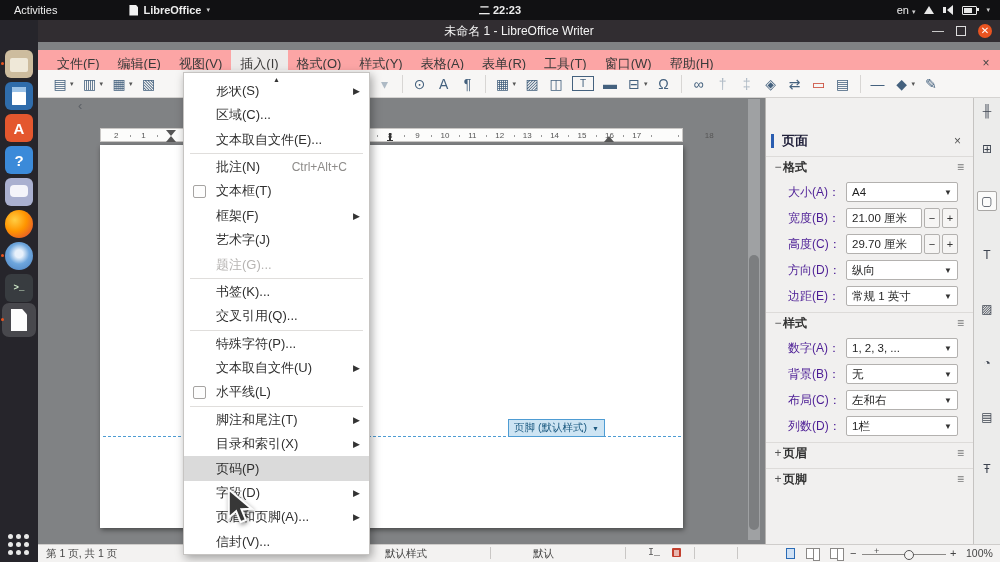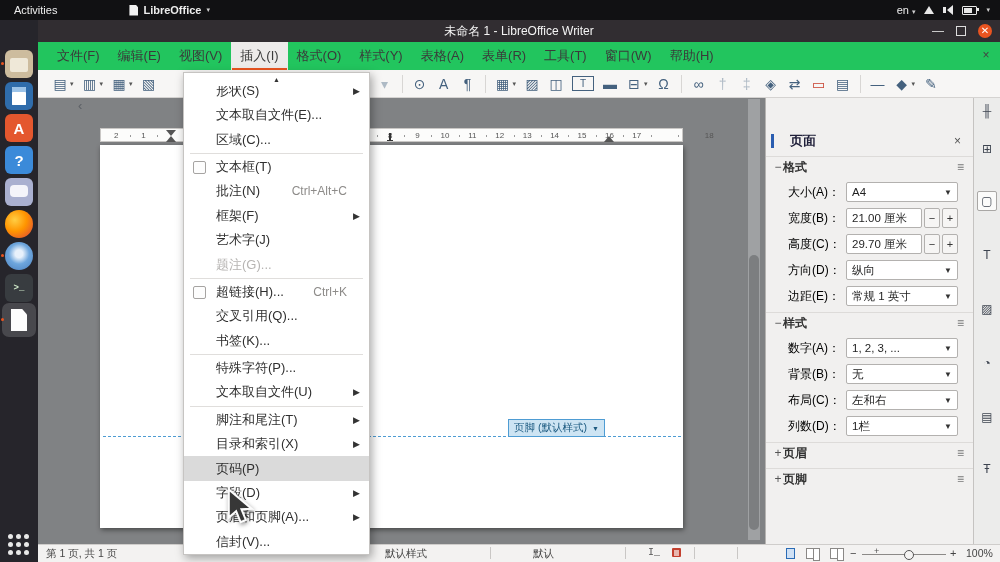--- a/index.html
+++ b/index.html
@@ -40,21 +40,21 @@
   .apps-grid{position:absolute;left:8px;bottom:7px;width:21px;height:21px;display:grid;
       grid-template-columns:repeat(3,1fr);grid-template-rows:repeat(3,1fr);gap:3px}
   .apps-grid i{background:#e8e8e8;border-radius:50%}
   
   .titlebar{position:absolute;left:38px;top:20px;right:0;height:22px;background:#312d31;color:#f4f4f4;
       display:flex;align-items:center;justify-content:center;font-size:12px;z-index:5}
   .winbtns{position:absolute;right:8px;top:0;height:22px;display:flex;align-items:center;gap:12px}
   .wb-min{color:#dcdcdc;font-size:12px;line-height:10px}
   .wb-max{width:8px;height:8px;border:1px solid #dcdcdc}
   .wb-close{width:14px;height:14px;border-radius:50%;background:#e95420;color:#fff;font-size:10px;line-height:14px;text-align:center;font-weight:bold}
-  .menubar{position:absolute;left:38px;top:42px;right:0;height:28px;background:#22c55e;display:flex;align-items:flex-start;
+  .menubar{position:absolute;left:38px;top:50px;right:0;height:28px;background:#fca5a5;display:flex;align-items:flex-start;
       padding-left:10px;font-size:13px;color:#3a3a3a;z-index:5}
   .menubar .it{padding:5px 9px;position:relative}
   .menubar .it.active{background:#edebea}
   .menubar .it.active::after{content:"";position:absolute;left:1px;right:1px;bottom:-1px;height:3px;background:#e95420}
   .mb-close{position:absolute;right:6px;top:5px;width:16px;height:16px;text-align:center;line-height:16px;color:#444;font-size:12px}
   
   .toolbar{position:absolute;left:38px;top:70px;right:0;height:27px;background:#f7f6f5;border-bottom:1px solid #d5d3d1;
       display:flex;align-items:center;padding-left:10px;z-index:5}
   .tbtn{height:22px;display:flex;align-items:center;justify-content:center;margin:0 1px;padding:0 3px;
       font-size:14px;color:#44617e}
@@ -84,28 +84,28 @@
   .cmark{position:absolute;width:13px;height:13px}
   .cmark.l{border-right:1px solid #b0b0b0;border-bottom:1px solid #b0b0b0}
   .cmark.r{border-left:1px solid #b0b0b0;border-bottom:1px solid #b0b0b0}
   .vscroll{position:absolute;left:748px;top:99px;width:12px;height:441px;background:#9fa1a3;z-index:2}
   .vscroll .thumb{position:absolute;left:1px;right:1px;top:156px;height:275px;background:#7c7e80;border-radius:5px}
   
   .sidebar{position:absolute;left:765px;top:97px;width:208px;height:448px;background:#f1f0ef;
       border-left:1px solid #b5b3b1;box-sizing:border-box;z-index:3;font-size:12px;color:#333}
   .sb-header{position:absolute;left:0;right:0;top:33px;height:22px;display:flex;align-items:center}
   .sb-accent{width:3px;height:14px;background:#2a5db0;margin-left:5px}
-  .sb-title{margin-left:16px;font-weight:bold;font-size:13px;color:#20203a}
+  .sb-title{margin-left:8px;font-weight:bold;font-size:13px;color:#20203a}
   .sb-close{position:absolute;right:12px;color:#555;font-size:12px}
   .sb-sec{position:absolute;left:0;right:0;height:20px;display:flex;align-items:center;font-weight:bold;color:#333;
       border-top:1px solid #dddbd9}
   .sb-sec .pm{width:10px;text-align:center;color:#555;font-weight:normal;margin-left:7px}
   .sb-sec .hm{position:absolute;right:9px;color:#777;font-weight:normal}
   .srow{position:absolute;left:0;right:0;height:24px;display:flex;align-items:center;padding-left:22px;box-sizing:border-box}
-  .srow .lb{width:58px;font-size:12px;color:#000000}
+  .srow .lb{width:58px;font-size:12px;color:#4c1d95}
   .dd{width:112px;height:20px;background:#fff;border:1px solid #b3b1af;border-radius:2px;box-sizing:border-box;
       display:flex;align-items:center;padding:0 5px;font-size:11.5px;color:#1f1f1f}
   .dd .arr{margin-left:auto;font-size:8px;color:#333}
   .fld{width:76px;height:20px;background:#fff;border:1px solid #b3b1af;border-radius:2px;box-sizing:border-box;
       display:flex;align-items:center;padding:0 5px;font-size:11.5px;color:#1f1f1f}
   .sbtn{width:16px;height:20px;border:1px solid #b3b1af;border-radius:2px;background:#f6f5f4;box-sizing:border-box;
       display:flex;align-items:center;justify-content:center;font-size:11px;color:#333;margin-left:2px}
   .tabstrip{position:absolute;left:973px;top:97px;width:27px;height:448px;background:#ececeb;border-left:1px solid #c5c3c1;
       box-sizing:border-box;z-index:3}
   .stab{position:absolute;left:3px;width:20px;height:20px;display:flex;align-items:center;justify-content:center;
@@ -146,20 +146,21 @@
 </head>
 <body>
 
 <div class="topbar">
   <span class="tb-activities">Activities</span>
   <span class="tb-appmenu">
     <span class="mini-doc"></span>
     <span>LibreOffice</span>
     <span class="caret-s">▾</span>
   </span>
+  <span class="tb-clock">二 22:23</span>
   <span class="tb-right">
     <span><span>en</span> <span class="caret-s">▾</span></span>
     <span class="wifi"></span>
     <span class="spk">
         <span class="bx"></span>
         <span class="tr"></span>
       </span>
     <span class="batt"></span>
     <span class="caret-s">▾</span>
   </span>
@@ -495,63 +496,62 @@
 
 <div class="imenu" id="imenu">
   <div class="march">▲</div>
 <div class="clipwrap">
       <div class="mi">
         <span class="lbl">形状(S)</span>
         <span class="sub">▶</span>
       </div>
     </div>
     <div class="mi">
+      <span class="lbl">区域(C)...</span>
+    </div>
+    <div class="mi">
       <span class="lbl">文本取自文件(E)...</span>
     </div>
-    <div class="mi">
-      <span class="lbl">区域(C)...</span>
-    </div>
     <div class="msep"></div>
+    <div class="mi">
+      <span class="lbl">批注(N)</span>
+      <span class="sc">Ctrl+Alt+C</span>
+    </div>
     <div class="mi">
       <span class="cb"></span>
       <span class="lbl">文本框(T)</span>
     </div>
     <div class="mi">
-      <span class="lbl">批注(N)</span>
-      <span class="sc">Ctrl+Alt+C</span>
-    </div>
-    <div class="mi">
       <span class="lbl">框架(F)</span>
       <span class="sub">▶</span>
     </div>
     <div class="mi">
       <span class="lbl">艺术字(J)</span>
     </div>
     <div class="mi dis">
       <span class="lbl">题注(G)...</span>
     </div>
     <div class="msep"></div>
     <div class="mi">
-      <span class="cb"></span>
-      <span class="lbl">超链接(H)...</span>
-      <span class="sc">Ctrl+K</span>
+      <span class="lbl">书签(K)...</span>
     </div>
     <div class="mi">
       <span class="lbl">交叉引用(Q)...</span>
-    </div>
-    <div class="mi">
-      <span class="lbl">书签(K)...</span>
     </div>
     <div class="msep"></div>
     <div class="mi">
       <span class="lbl">特殊字符(P)...</span>
     </div>
     <div class="mi">
       <span class="lbl">文本取自文件(U)</span>
       <span class="sub">▶</span>
+    </div>
+    <div class="mi">
+      <span class="cb"></span>
+      <span class="lbl">水平线(L)</span>
     </div>
     <div class="msep"></div>
     <div class="mi">
       <span class="lbl">脚注和尾注(T)</span>
       <span class="sub">▶</span>
     </div>
     <div class="mi">
       <span class="lbl">目录和索引(X)</span>
       <span class="sub">▶</span>
     </div>

